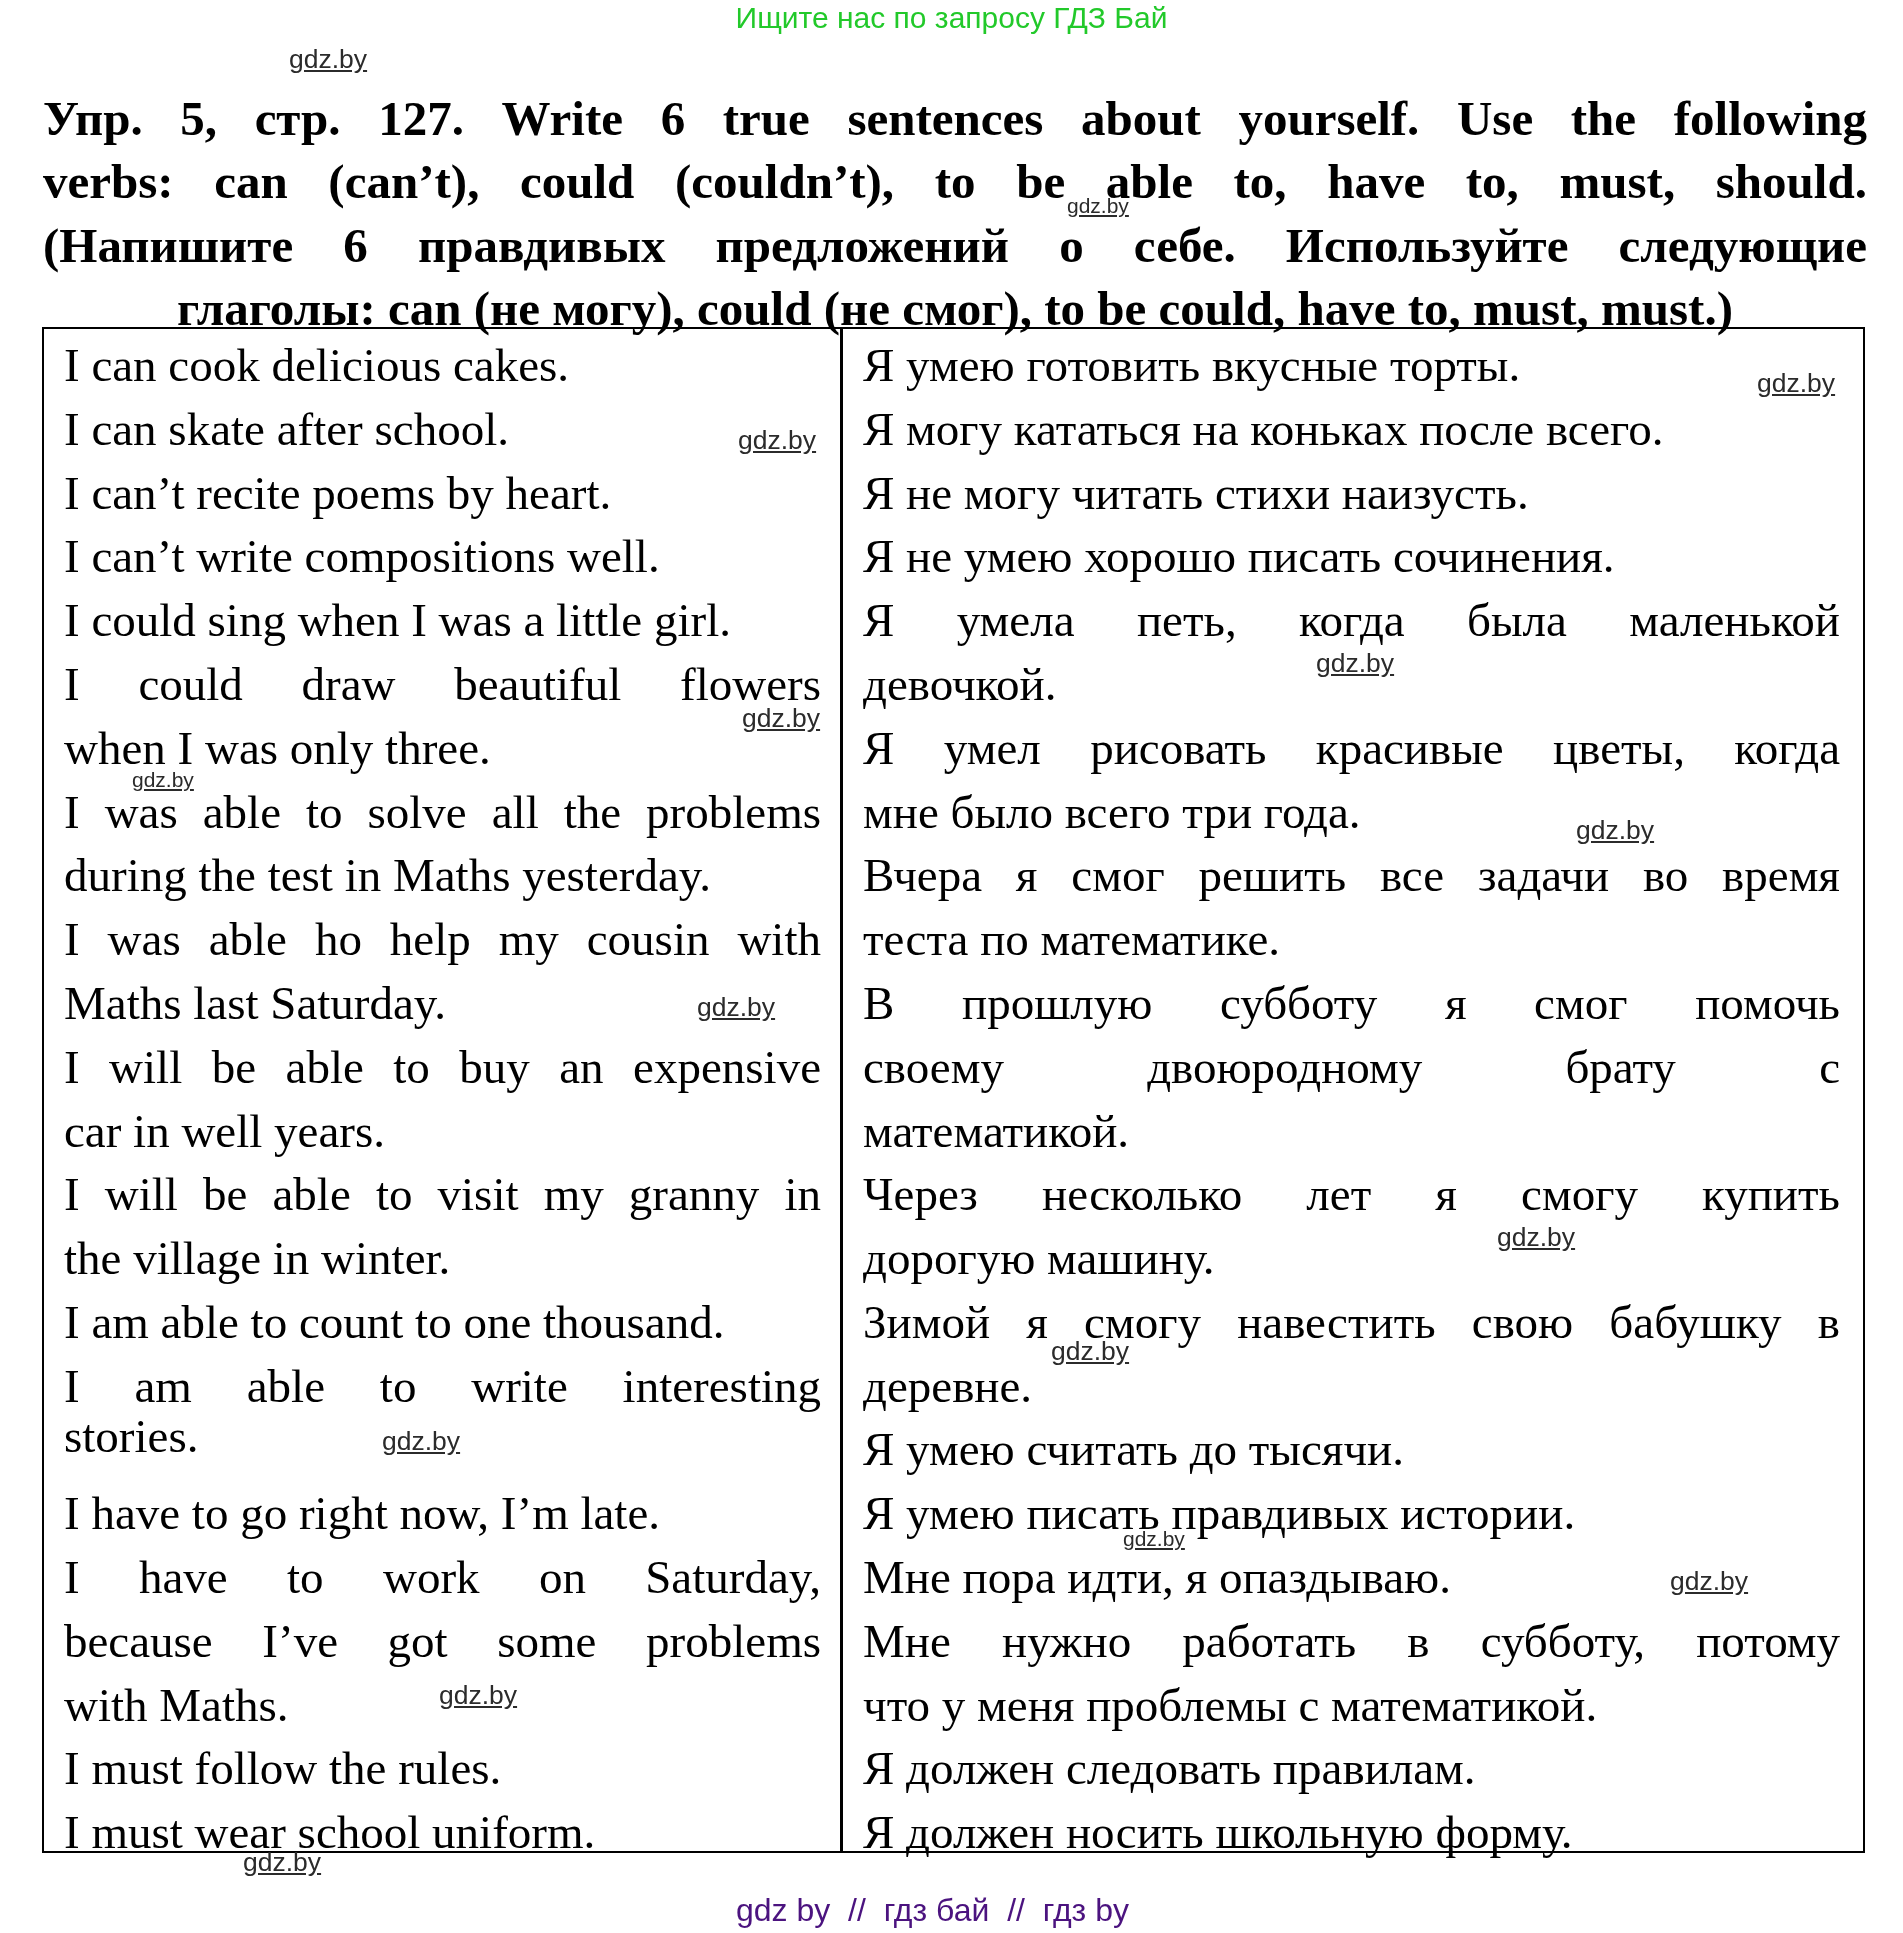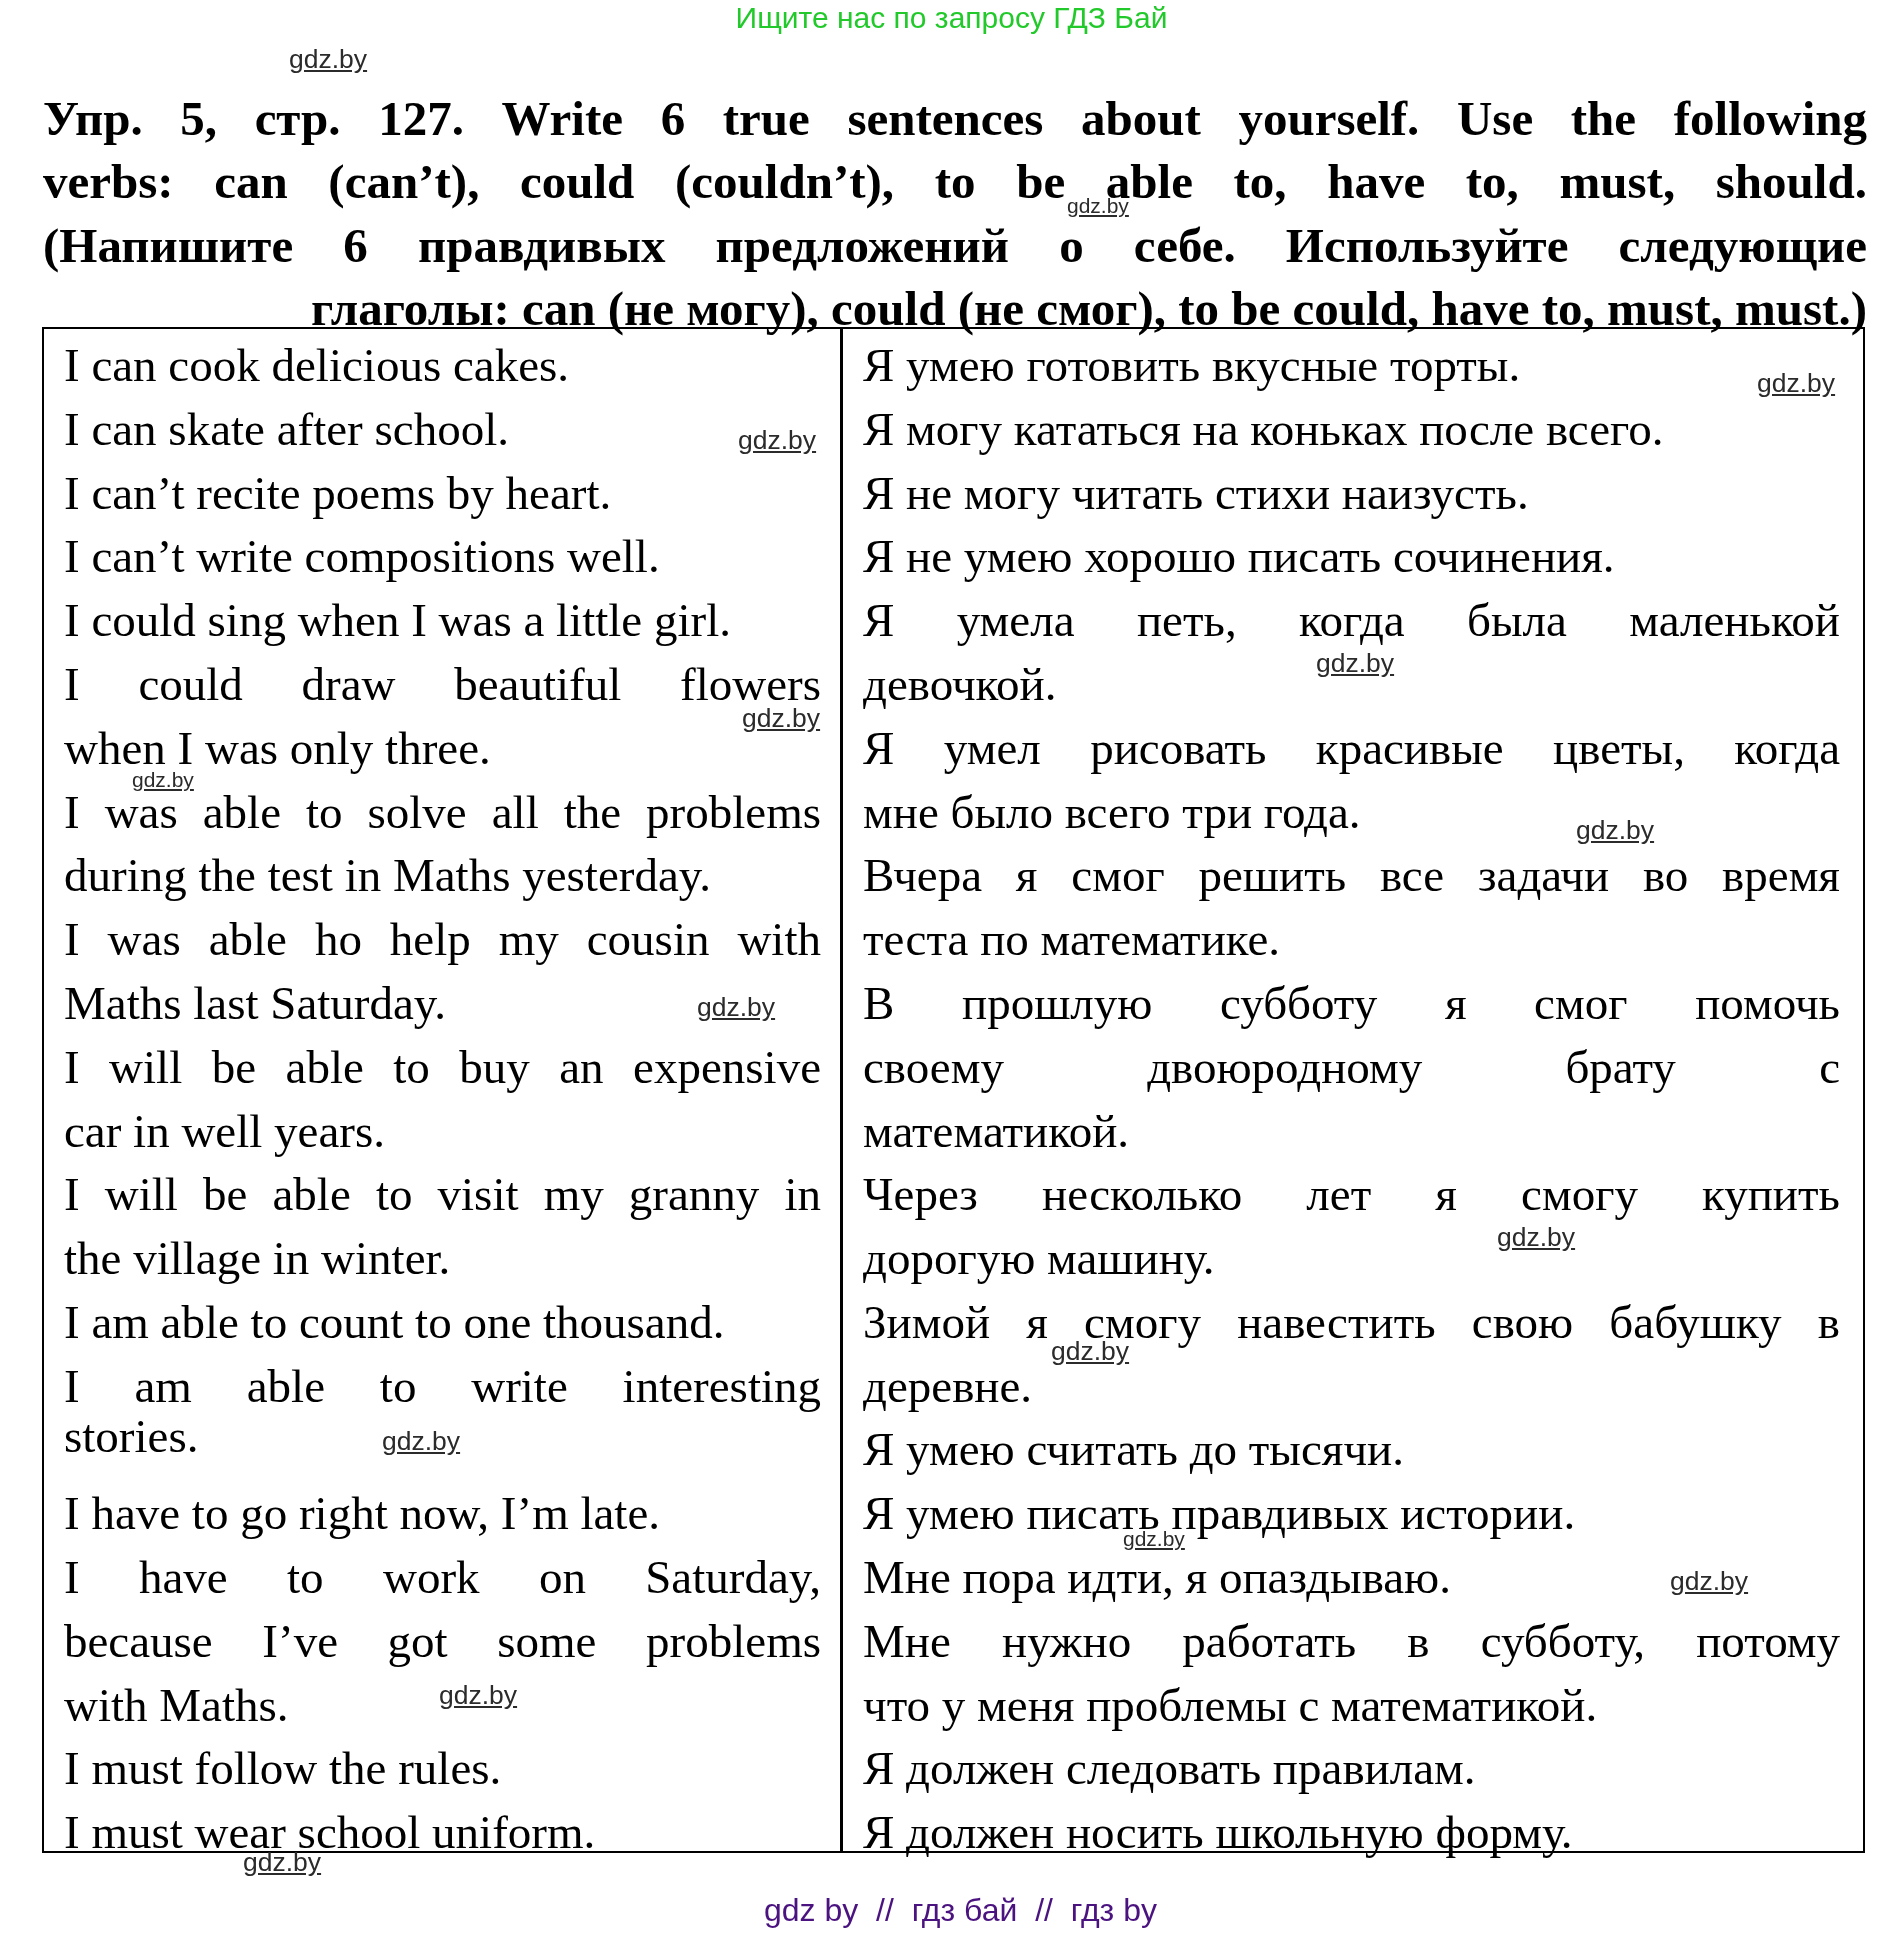--- a/index.html
+++ b/index.html
@@ -6,21 +6,21 @@
   body { width: 1903px; height: 1933px; position: relative; overflow: hidden; }
   .promo-top {
     position: absolute; left: 0; width: 1903px; top: 0; height: 38px;
     text-align: center; font-family: "Liberation Sans", "DejaVu Sans", sans-serif;
     font-size: 30px; line-height: 36px; color: #22c92a;
   }
   .heading-line {
     position: absolute; left: 43px; width: 1824px; height: 63px;
     font-family: "Liberation Serif", "DejaVu Serif", serif; font-weight: bold;
     font-size: 49px; line-height: 63px; color: #000; white-space: nowrap;
-    text-align: right;
+    text-align: center;
   }
   .just { text-align: justify; text-align-last: justify; }
   .table-box {
     position: absolute; left: 42px; top: 327px; width: 1823px; height: 1526px;
     border: 2.8px solid #000; box-sizing: border-box;
   }
   .col-divider {
     position: absolute; left: 840px; top: 327px; width: 2.8px; height: 1526px; background: #000;
   }
   .tline {
@@ -31,21 +31,21 @@
   .tline.left { left: 64px; width: 757px; }
   .tline.right { left: 863px; width: 977px; }
   .wm {
     position: absolute; font-family: "Liberation Sans", "DejaVu Sans", sans-serif;
     font-size: 26.5px; line-height: 28px; color: #2b2b2b; white-space: nowrap; text-decoration: underline;
   }
   .wm.small { font-size: 21px; line-height: 23px; }
   .footer {
     position: absolute; left: 736px; top: 1891px; height: 38px;
     font-family: "Liberation Sans", "DejaVu Sans", sans-serif; font-size: 32px; line-height: 38px;
-    color: #4b137f; white-space: pre; margin-left: 28px;
+    color: #4b137f; white-space: pre;
   }
 </style>
 </head>
 <body>
 
 <div class="promo-top">Ищите нас по запросу ГДЗ Бай</div>
 
 <div>
   <div class="heading-line just" style="top:87px">Упр. 5, стр. 127. Write 6 true sentences about yourself. Use the following</div>
   <div class="heading-line just" style="top:150px">verbs: can (can’t), could (couldn’t), to be able to, have to, must, should.</div>

